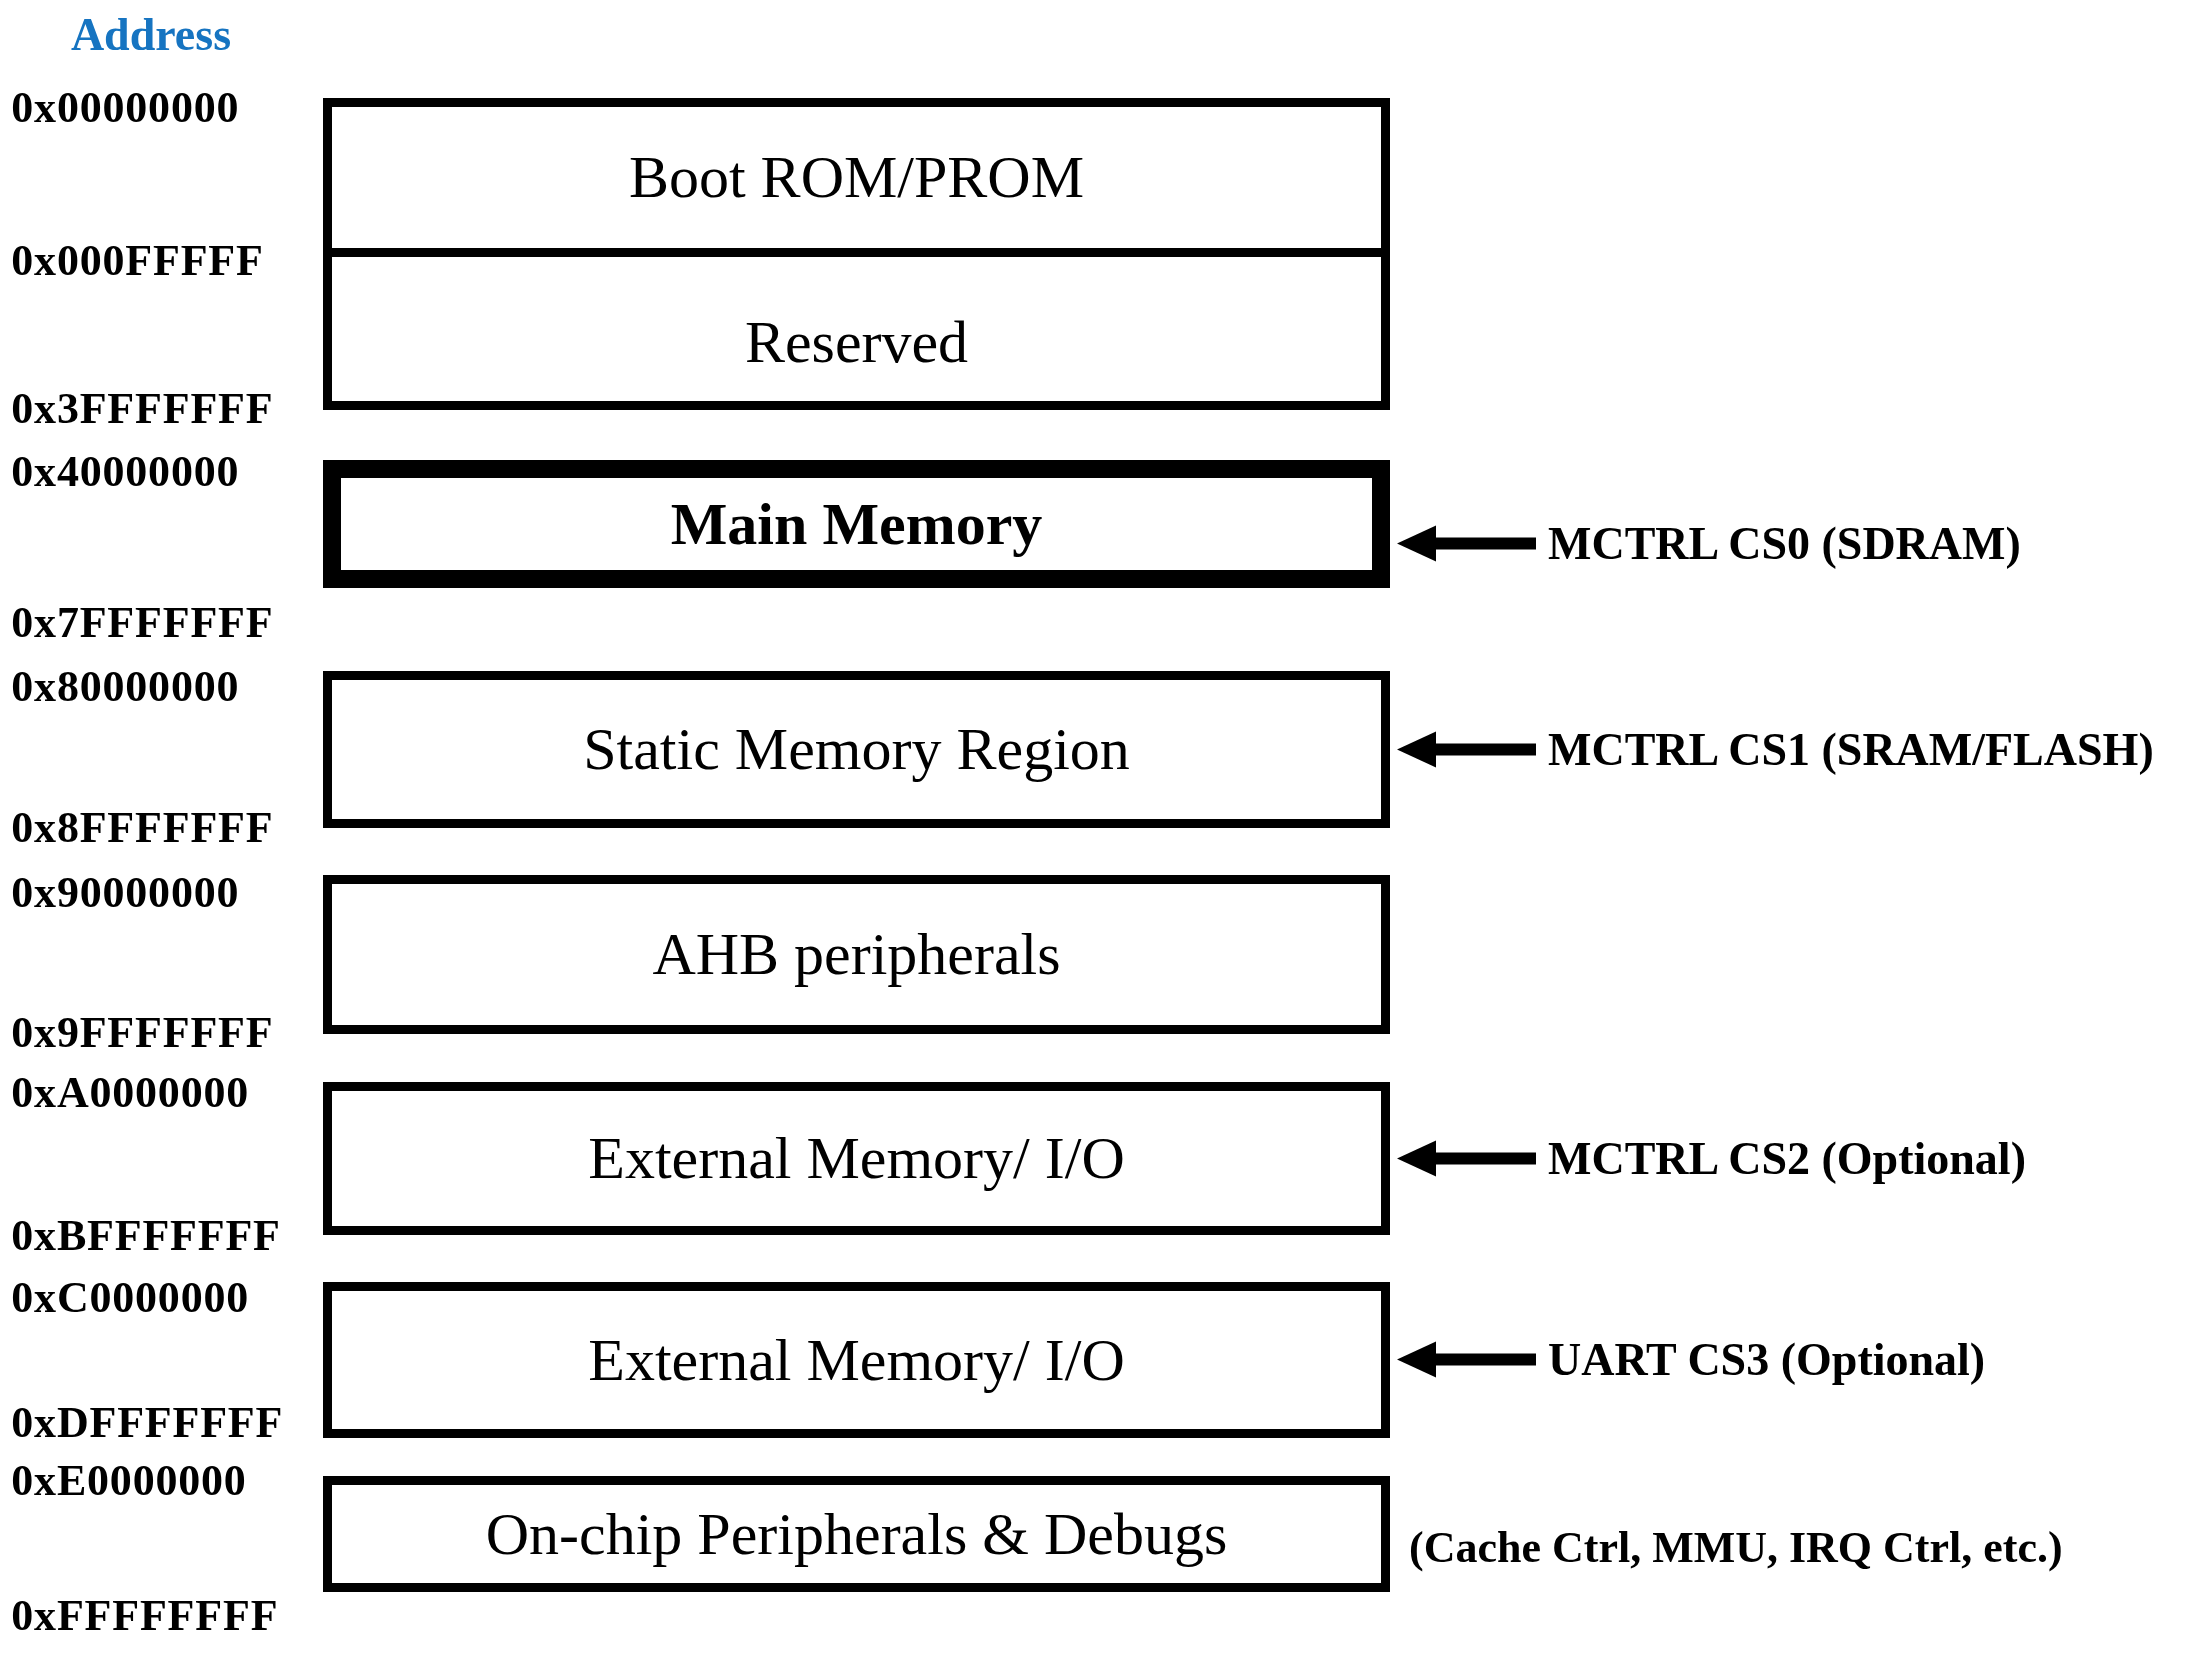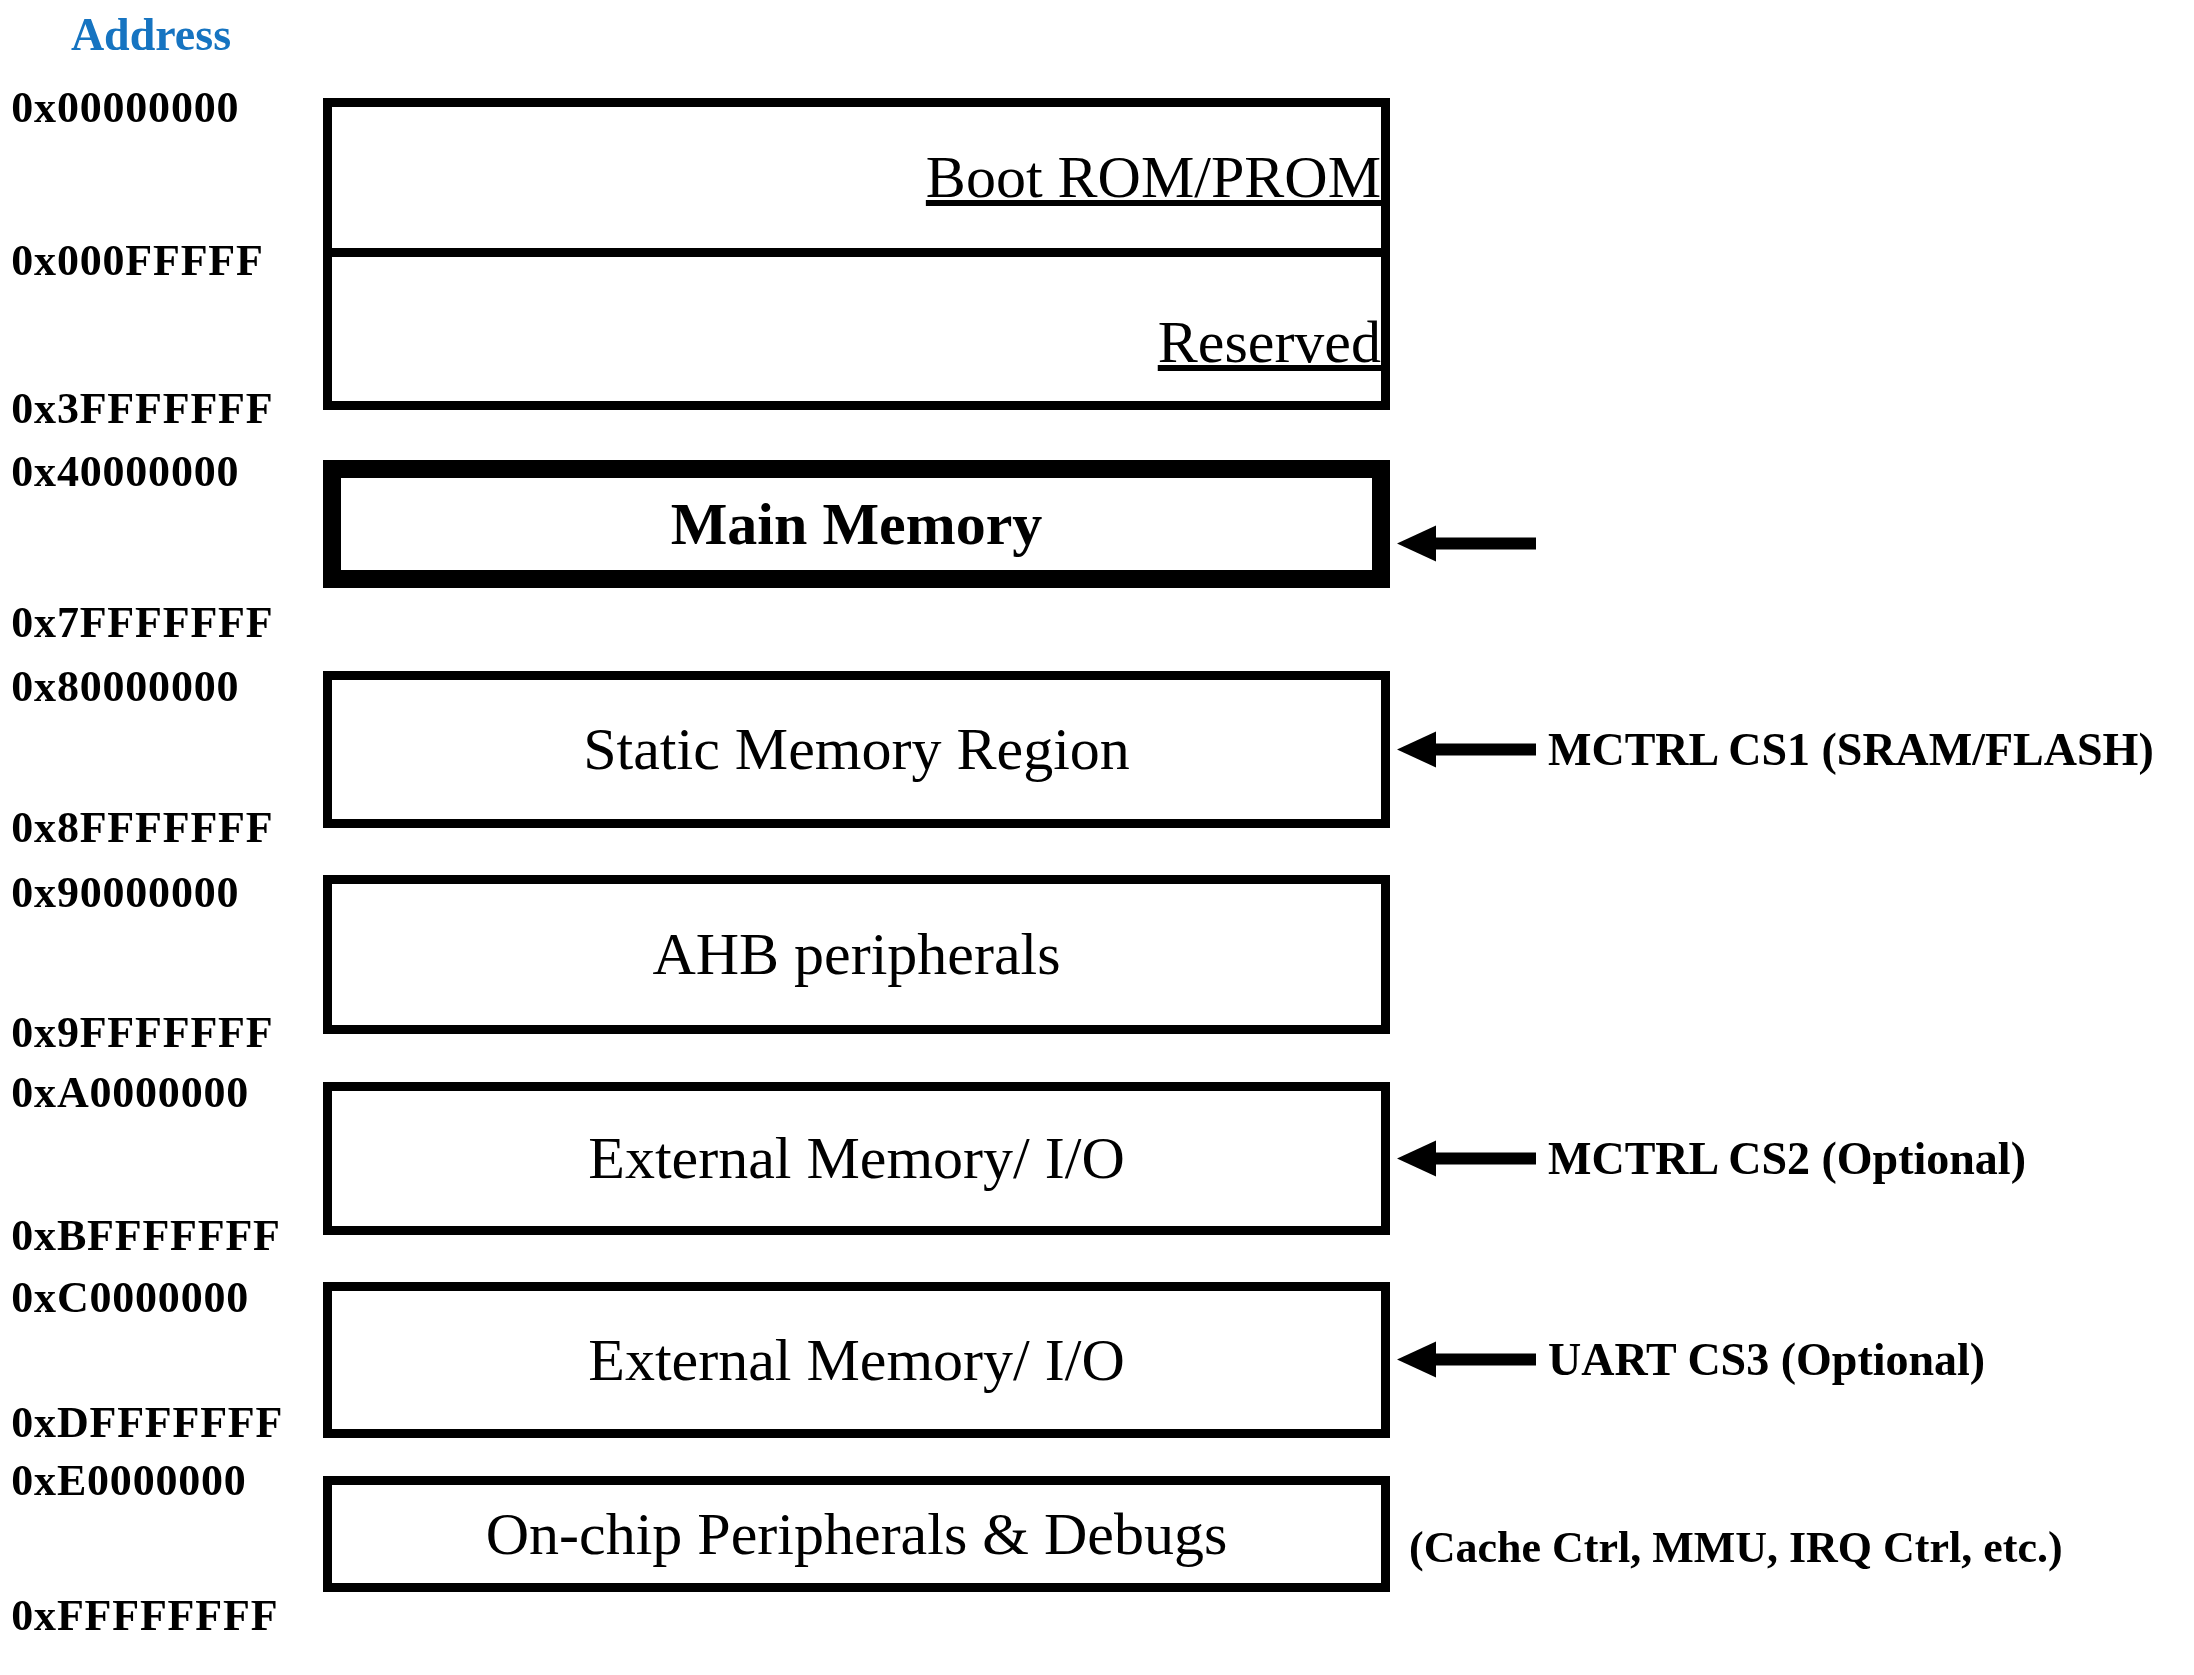--- a/index.html
+++ b/index.html
@@ -49,22 +49,21 @@
     border-width:18px;
   }
   .box.compound{
     flex-direction:column;
     align-items:stretch;
     justify-content:flex-start;
   }
   .compartment{
     display:flex;
     align-items:center;
-    justify-content:flex-end;
-    text-decoration:underline;
+    justify-content:center;
   }
   .compartment.top{
     height:150px;
     border-bottom:9px solid #000;
     box-sizing:border-box;
   }
   .compartment.bottom{
     flex:1;
     margin-top:26px;
   }
@@ -145,20 +144,21 @@
     </div>
   </div>
 
   <div class="box main" style="top:460px;height:128px">
     <span class="boxlabel bold">Main Memory</span>
   </div>
   <div class="arrow" style="top:543px">
     <div class="head"></div>
     <div class="shaft"></div>
   </div>
+  <div class="annot" style="top:543px">MCTRL CS0 (SDRAM)</div>
 
   <div class="box" style="top:671px;height:157px">
     <span class="boxlabel">Static Memory Region</span>
   </div>
   <div class="arrow" style="top:749px">
     <div class="head"></div>
     <div class="shaft"></div>
   </div>
   <div class="annot" style="top:749px">MCTRL CS1 (SRAM/FLASH)</div>
 

